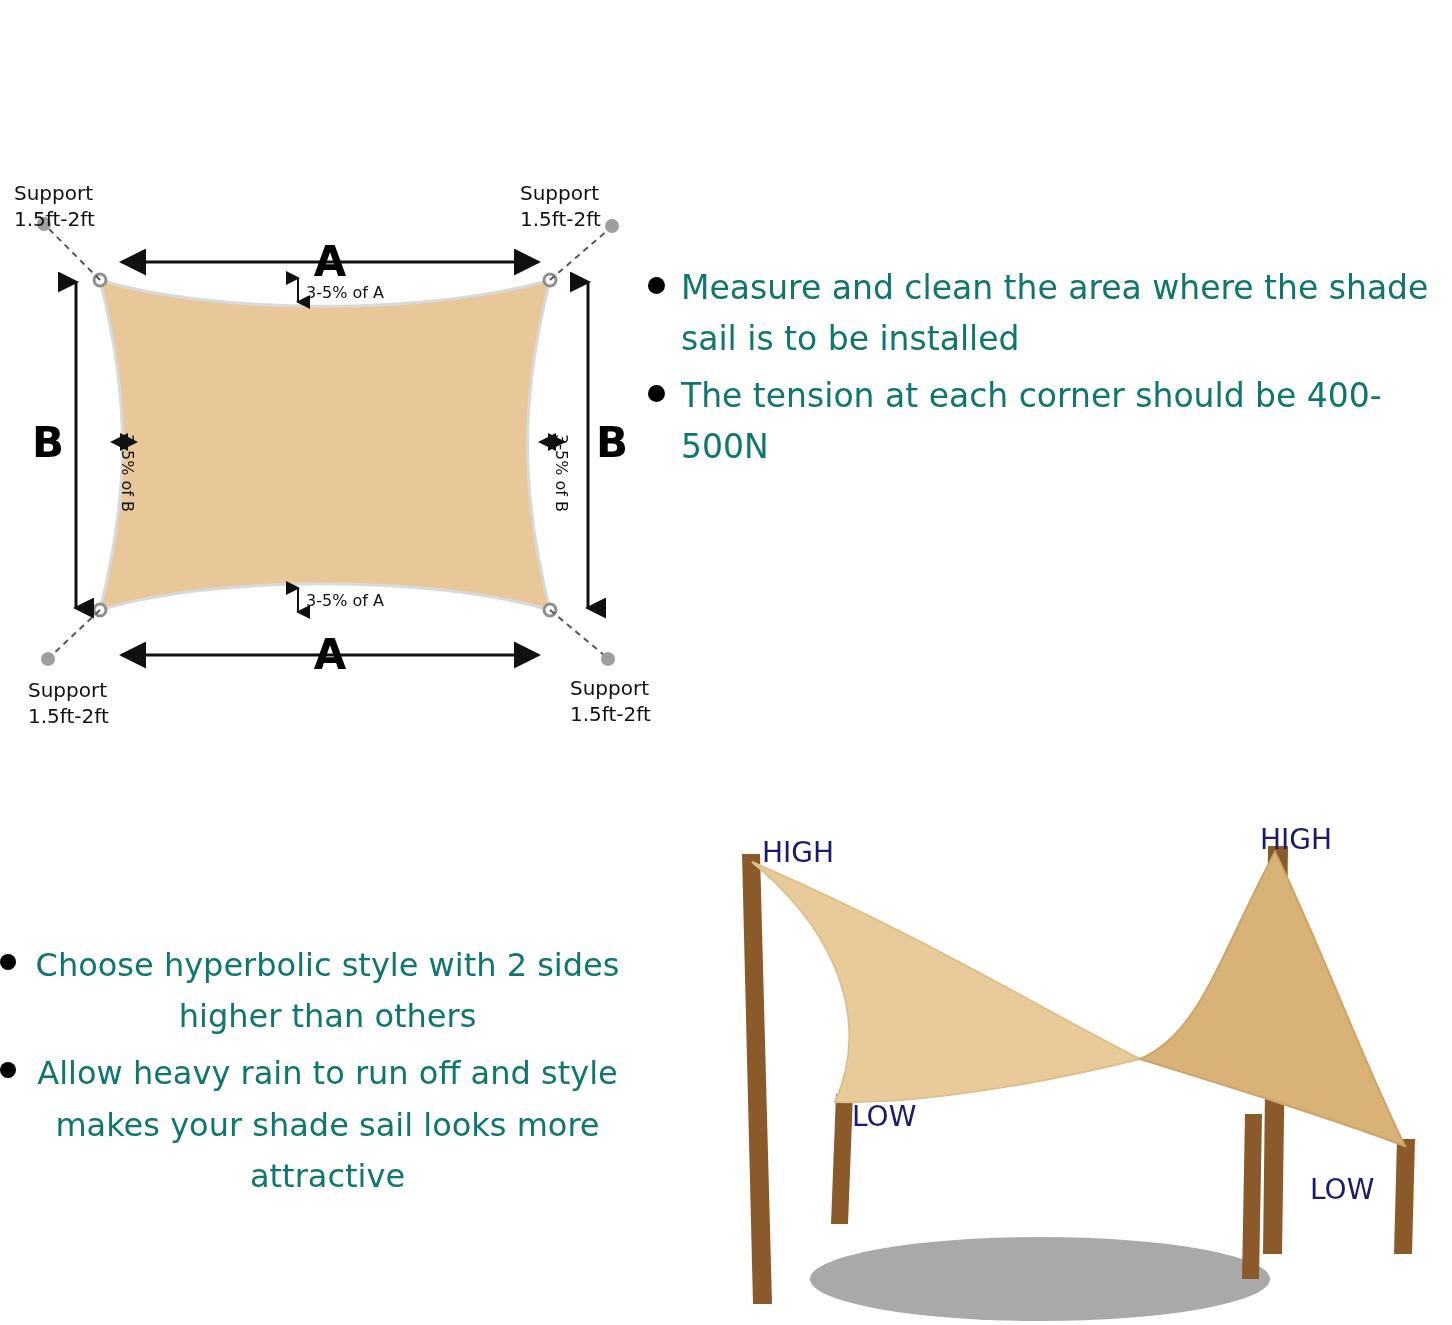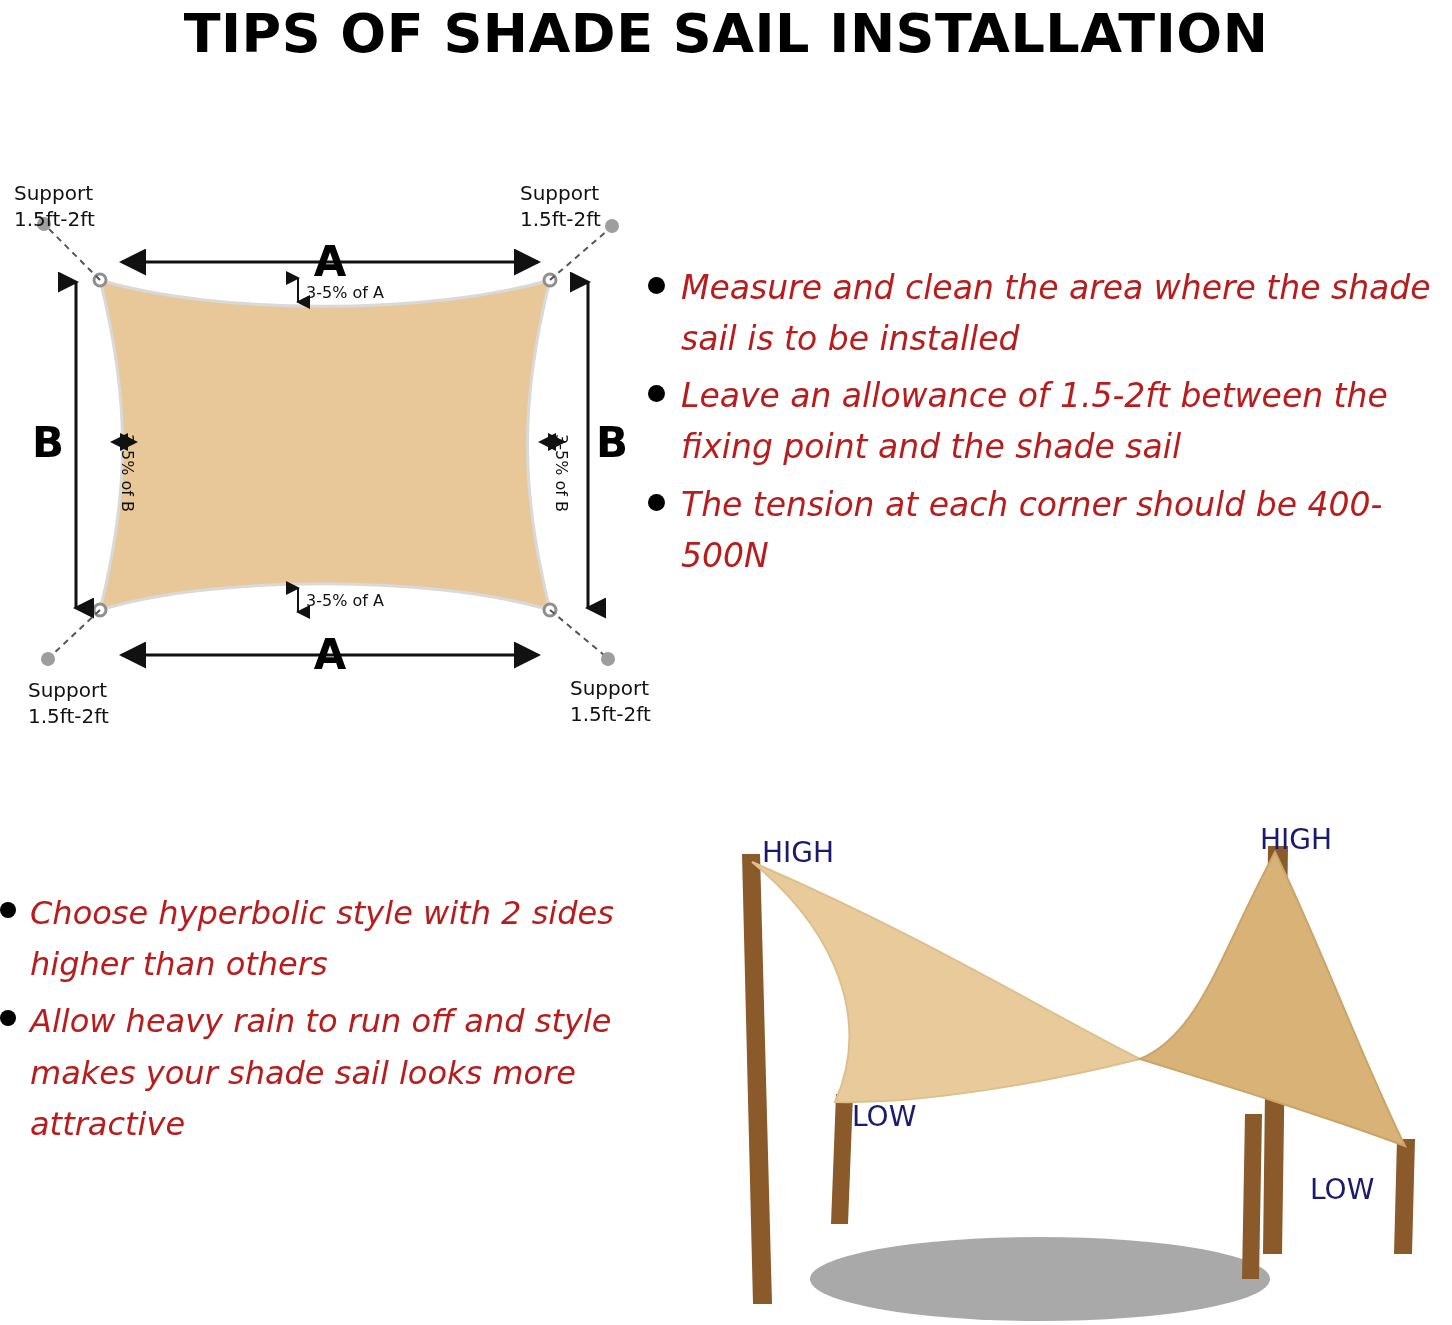--- a/index.html
+++ b/index.html
@@ -44,43 +44,43 @@
   
   .bullets-top {
     position: absolute;
     left: 648px;
     top: 262px;
     width: 800px;
   }
   .bullets-bottom {
     position: absolute;
     left: 0px;
-    top: 888px;
+    top: 940px;
     width: 625px;
+    text-align: center;
   }
   .bullet-row {
     display: flex;
     align-items: flex-start;
     margin-bottom: 6px;
   }
   .bullet-dot {
     flex: 0 0 auto;
     width: 17px;
     height: 17px;
     border-radius: 50%;
     background: #000000;
     margin-top: 15px;
     margin-right: 16px;
   }
   .bullet-text {
     font-size: 33px;
     line-height: 1.55;
-    color: #b91c1c;
+    color: #0f766e;
     font-family: "DejaVu Sans", sans-serif;
-    font-style: italic;
   }
   .bullets-bottom .bullet-text {
     font-size: 32px;
     line-height: 1.6;
   }
   .bullets-bottom .bullet-dot {
     width: 16px;
     height: 16px;
     margin-top: 14px;
     margin-right: 14px;
@@ -93,21 +93,20 @@
     width: 830px;
     height: 555px;
   }
   svg { display: block; }
 </style>
 </head>
 <body>
 
 <div class="page">
 
-  <div class="title">TIPS OF SHADE SAIL INSTALLATION</div>
 
   <div class="diagram-top">
     <svg width="660" height="590" viewBox="0 0 660 590" xmlns="http://www.w3.org/2000/svg">
       <defs>
         <marker id="arrH" markerWidth="9" markerHeight="9" refX="8" refY="4.5" orient="auto">
           <path d="M0,0 L9,4.5 L0,9 z" fill="#111"></path>
         </marker>
         <marker id="arrHs" markerWidth="9" markerHeight="9" refX="1" refY="4.5" orient="auto">
           <path d="M9,0 L0,4.5 L9,9 z" fill="#111"></path>
         </marker>
@@ -176,24 +175,20 @@
     </svg>
   </div>
 
   <div class="bullets-top">
     <div class="bullet-row">
       <div class="bullet-dot"></div>
       <div class="bullet-text">Measure and clean the area where the shade sail is to be installed</div>
     </div>
     <div class="bullet-row">
       <div class="bullet-dot"></div>
-      <div class="bullet-text">Leave an allowance of 1.5-2ft between the fixing point and the shade sail</div>
-    </div>
-    <div class="bullet-row">
-      <div class="bullet-dot"></div>
       <div class="bullet-text">The tension at each corner should be 400-500N</div>
     </div>
   </div>
 
   <div class="bullets-bottom">
     <div class="bullet-row">
       <div class="bullet-dot"></div>
       <div class="bullet-text">Choose hyperbolic style with 2 sides higher than others</div>
     </div>
     <div class="bullet-row">

